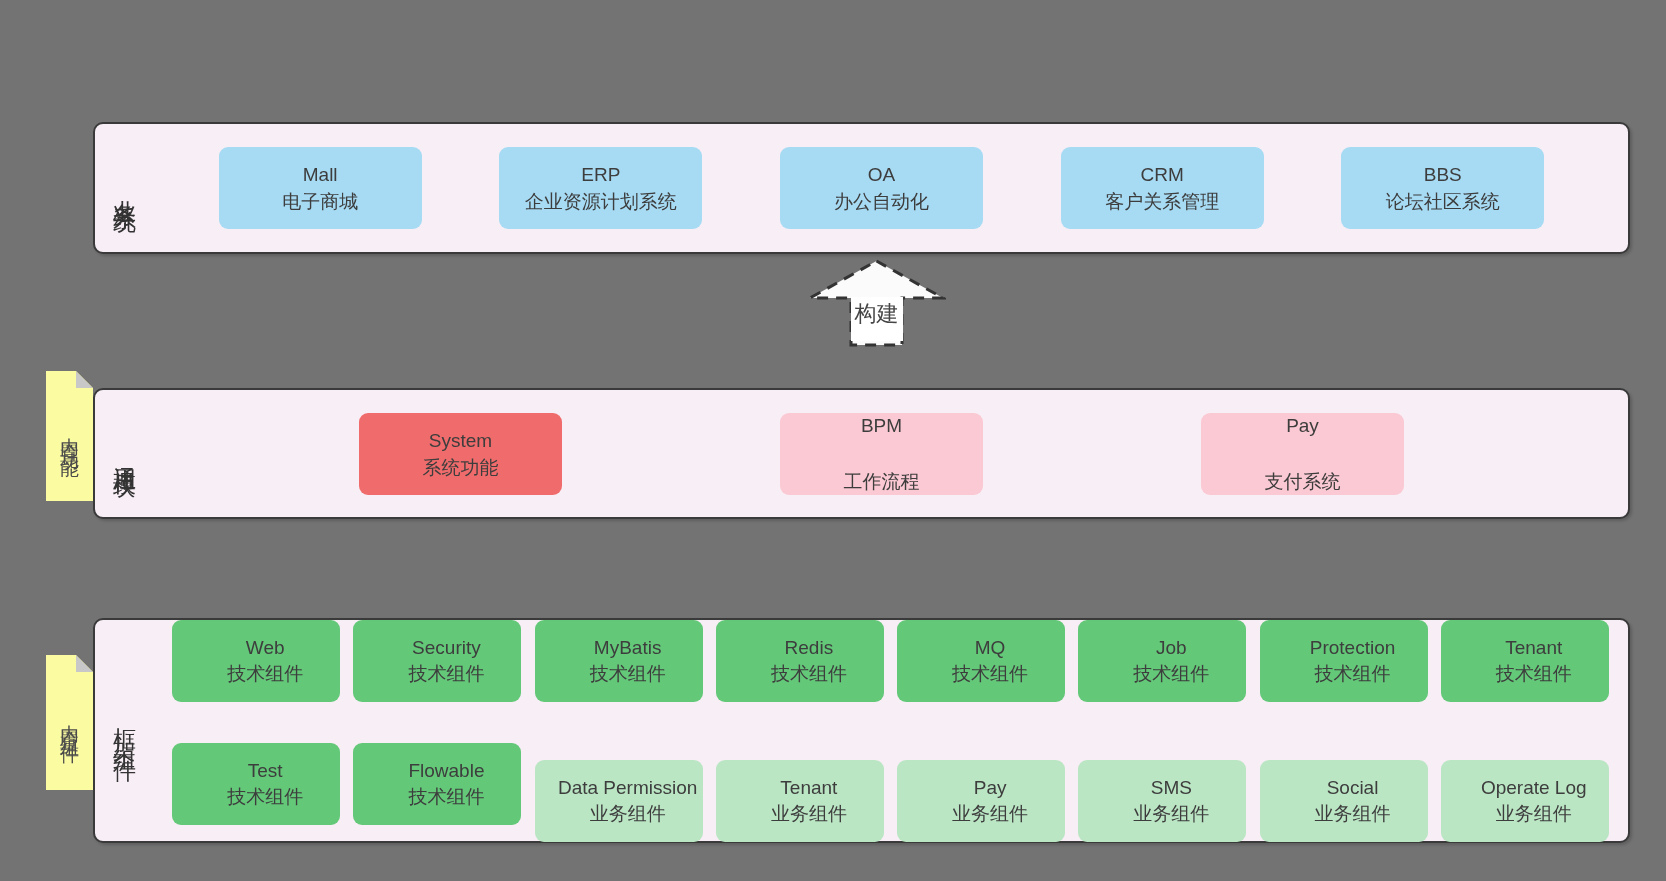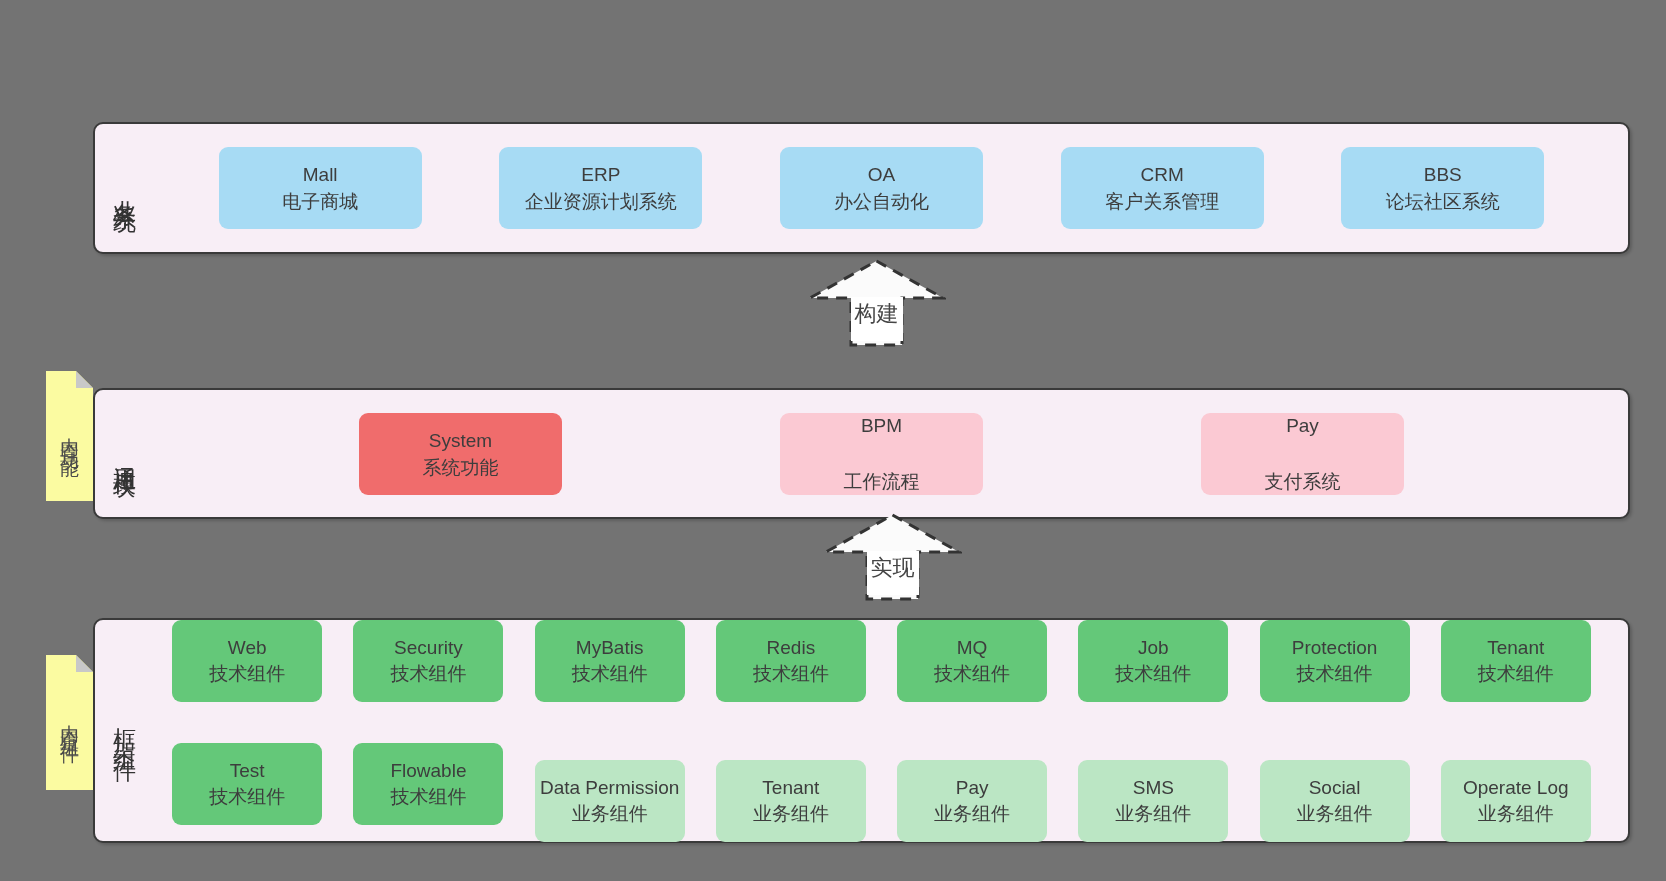--- a/index.html
+++ b/index.html
@@ -37,21 +37,21 @@
   .box {
     width:203px; height:82px; border-radius:9px;
     display:flex; flex-direction:column; justify-content:center; align-items:center;
     text-align:center; font-size:19px; line-height:27px; color:#3d3d3d;
   }
   .panel-framework .boxes {
     display:grid; grid-template-columns:repeat(8,150px);
     justify-content:space-evenly; align-content:center; row-gap:25px;
     padding-right:6px;
   }
-  .panel-framework .box { width:150px; height:82px; line-height:26px; }
+  .panel-framework .box { width:150px; height:82px; line-height:26px;padding-left:18px; }
 
   .tone-blue        { background:#a7dbf4; }
   .tone-red         { background:#f06c6c; }
   .tone-pink        { background:#fbc9d3;gap:29px; }
   .tone-green       { background:#64c879; }
   .tone-green-light { background:#bbe6c4;margin-top:33px; }
 
   
   .arrow { position:absolute; width:139px; height:90px; }
   .arrow-1 { left:807px; top:258px; }
@@ -146,26 +146,20 @@
 
 
       </div>
   </section>
 
   <div class="note note-1">
     <span class="fold"></span>
     <span class="note-text">内置功能</span>
   </div>
 
-  <div class="arrow arrow-2">
-    <svg width="139" height="90" viewBox="0 0 139 90">
-      <polygon points="69.5,3 136,40 95,40 95,87 44,87 44,40 3,40" fill="#fbfbfb" stroke="#333333" stroke-width="3" stroke-dasharray="11 8" stroke-linejoin="miter"></polygon>
-    </svg>
-    <div class="arrow-label">实现</div>
-  </div>
 
   <section class="panel panel-framework">
     <div class="v-label">框架组件</div>
     <div class="boxes">
 
         <div class="box tone-green">
           <div>Web</div>
           <div>技术组件</div>
         </div>
 

